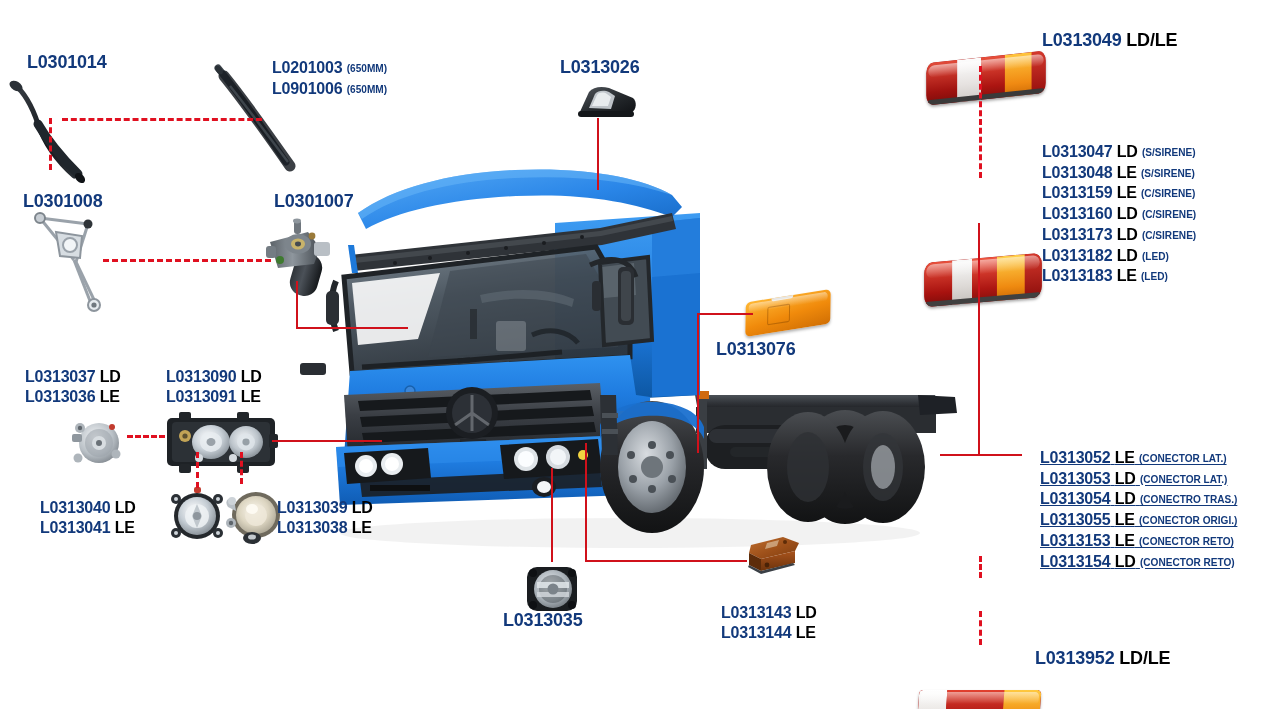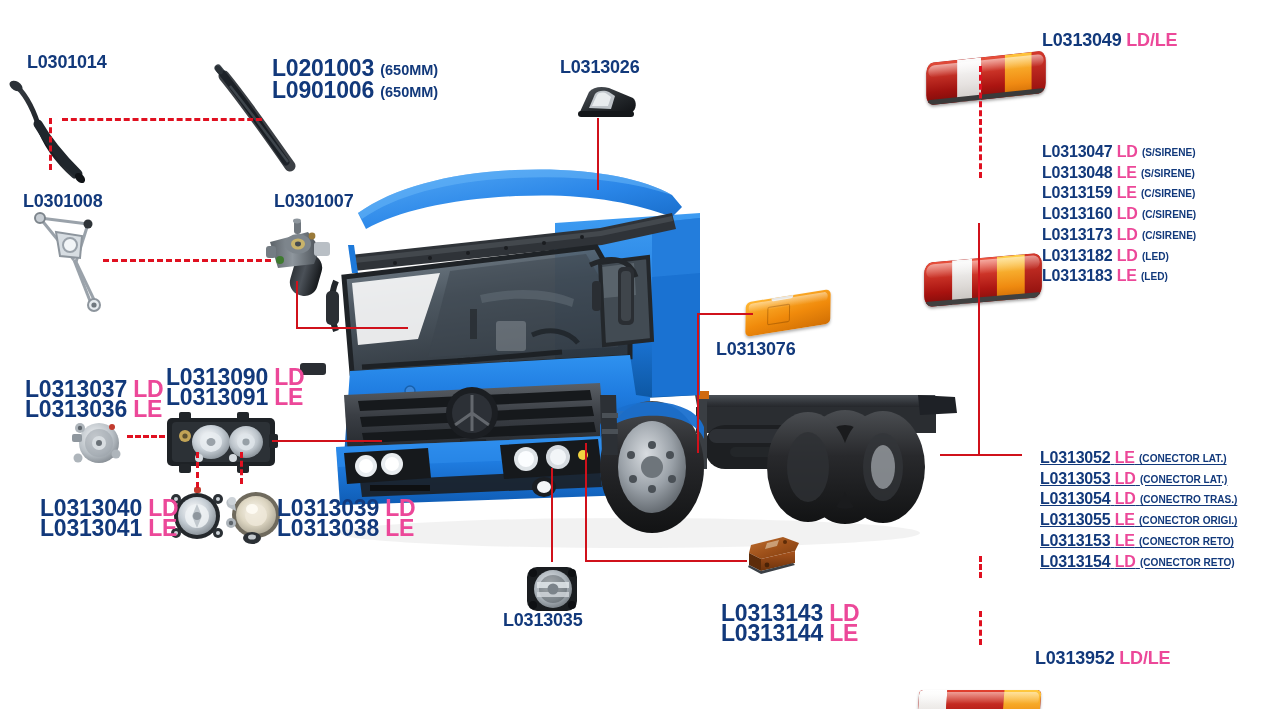--- a/index.html
+++ b/index.html
@@ -17,29 +17,29 @@
   }
   
   .lbl{
     position:absolute;
     white-space:nowrap;
     font-weight:bold;
     color:#12397b;
     letter-spacing:-0.2px;
   }
   .lbl .pn{color:#12397b;}
-  .lbl .side{color:#ec4899;}
+  .lbl .side{color:#000000;}
   .lbl .note{
     color:#12397b;
     font-size:0.63em;
     letter-spacing:0;
     vertical-align:0.08em;
   }
   .sz18{font-size:18px;line-height:21px;}
-  .sz17{font-size:23px;line-height:20px;}
+  .sz17{font-size:16px;line-height:20px;}
   .sz16{font-size:16px;line-height:19.5px;}
   .row{display:block;}
 
   
   .ln{position:absolute;background:#d0111b;}
   .lnh{height:2px;}
   .lnv{width:2px;}
   .dashh{
     position:absolute;height:0;border-top:3px dashed #e01020;
   }
@@ -660,21 +660,21 @@
   </div>
 
   <div class="lbl sz18" style="left:560px;top:57px;">
     <span class="pn">L0313026</span>
   </div>
 
   <div class="lbl sz18" style="left:716px;top:339px;">
     <span class="pn">L0313076</span>
   </div>
 
-  <div class="lbl sz17" style="left:25px;top:367px;margin-top:12px;">
+  <div class="lbl sz17" style="left:25px;top:367px;">
     <span class="row">
       <span class="pn">L0313037</span>
       <span class="side">LD</span>
     </span>
     <span class="row">
       <span class="pn">L0313036</span>
       <span class="side">LE</span>
     </span>
   </div>
 

